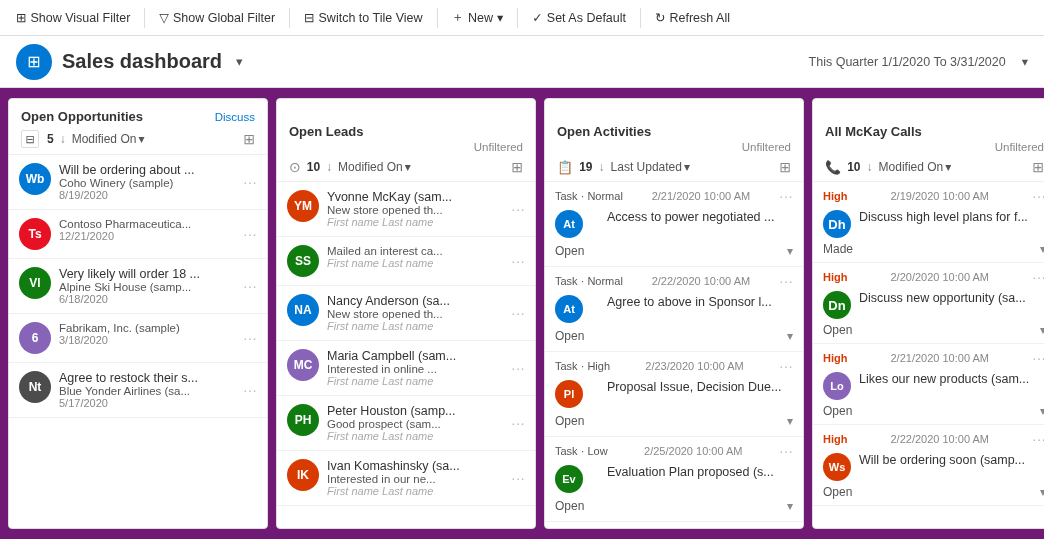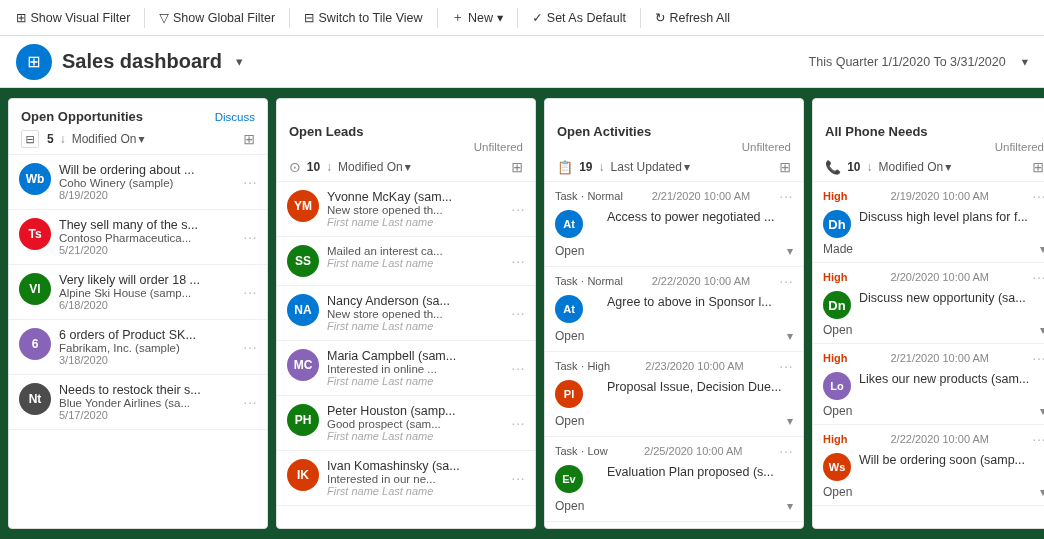--- a/index.html
+++ b/index.html
@@ -27,21 +27,21 @@
       width: 36px; height: 36px; border-radius: 50%; background: #0078d4;
       display: flex; align-items: center; justify-content: center; color: #fff; font-size: 16px;
     }
     .header-title { font-size: 20px; font-weight: 600; color: #333; }
     .header-chevron { color: #555; cursor: pointer; margin-left: 4px; }
     .header-right { font-size: 12.5px; color: #555; display: flex; align-items: center; gap: 16px; }
 
     
     .dashboard {
       display: flex; gap: 0; padding: 10px 8px; overflow-x: auto;
-      height: calc(539px - 36px - 52px); background: #14532d;
+      height: calc(539px - 36px - 52px); background: #701a75;
     }
 
     
     .column {
       background: #fff; border: 1px solid #ddd; border-radius: 4px;
       flex: 0 0 260px; margin-right: 8px; display: flex; flex-direction: column;
       overflow: hidden;
     }
     .column-header {
       padding: 10px 12px 6px; border-bottom: 1px solid #eee; flex-shrink: 0;
@@ -173,48 +173,46 @@
         <div class="card-content">
           <div class="card-title">Will be ordering about ...</div>
           <div class="card-subtitle">Coho Winery (sample)</div>
           <div class="card-date">8/19/2020</div>
         </div>
         <span class="card-more">···</span>
       </div>
       <div class="card">
         <div class="avatar" style="background:#e81123;">Ts</div>
         <div class="card-content">
-          <div class="card-title">They sell many of the s...</div>
           <div class="card-subtitle">Contoso Pharmaceutica...</div>
-          <div class="card-date">5/21/2020</div>
+          <div class="card-date">12/21/2020</div>
         </div>
         <span class="card-more">···</span>
       </div>
       <div class="card">
         <div class="avatar" style="background:#107c10;">Vl</div>
         <div class="card-content">
           <div class="card-title">Very likely will order 18 ...</div>
           <div class="card-subtitle">Alpine Ski House (samp...</div>
           <div class="card-date">6/18/2020</div>
         </div>
         <span class="card-more">···</span>
       </div>
       <div class="card">
         <div class="avatar" style="background:#8764b8;">6</div>
         <div class="card-content">
-          <div class="card-title">6 orders of Product SK...</div>
           <div class="card-subtitle">Fabrikam, Inc. (sample)</div>
           <div class="card-date">3/18/2020</div>
         </div>
         <span class="card-more">···</span>
       </div>
       <div class="card">
         <div class="avatar" style="background:#4c4c4c;">Nt</div>
         <div class="card-content">
-          <div class="card-title">Needs to restock their s...</div>
+          <div class="card-title">Agree to restock their s...</div>
           <div class="card-subtitle">Blue Yonder Airlines (sa...</div>
           <div class="card-date">5/17/2020</div>
         </div>
         <span class="card-more">···</span>
       </div>
     </div>
   </div>
 
   <div class="column">
     <div class="column-header">
@@ -372,21 +370,21 @@
           <span class="status-chevron">▾</span>
         </div>
       </div>
 
     </div>
   </div>
 
   <div class="column" style="flex:0 0 245px;">
     <div class="column-header">
       <div class="column-title-row">
-        <span class="column-title">All Phone Needs</span>
+        <span class="column-title">All McKay Calls</span>
         <span class="unfiltered-label">Unfiltered</span>
       </div>
       <div class="column-filter-row">
         <span style="color:#888;font-size:13px;">📞</span>
         <span class="col-number">10</span>
         <span style="color:#888;font-size:12px;">↓</span>
         <span class="sort-btn">
           <span>Modified On</span>
           <span>▾</span>
         </span>

